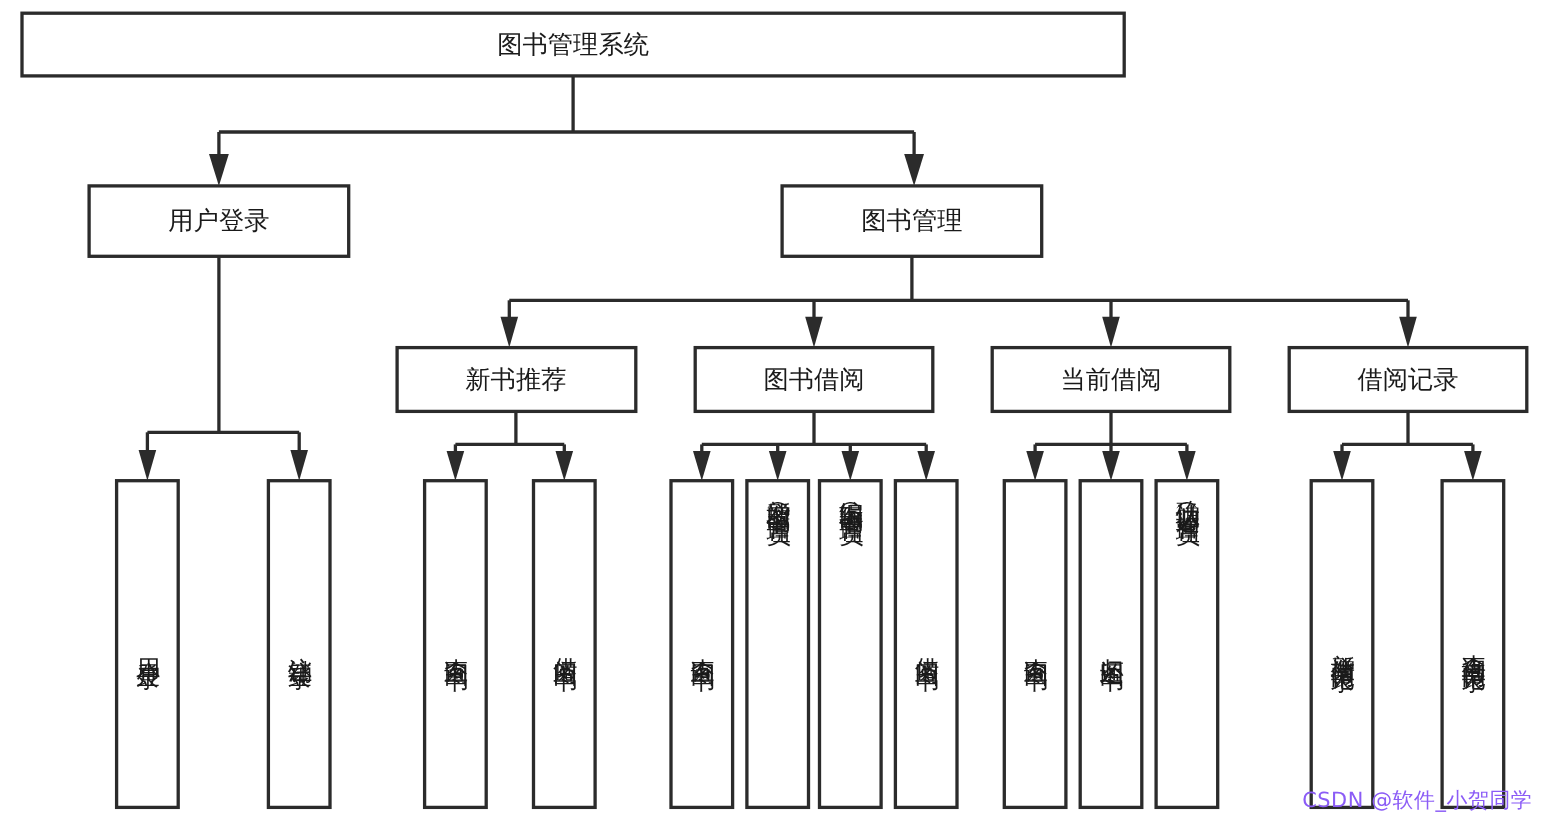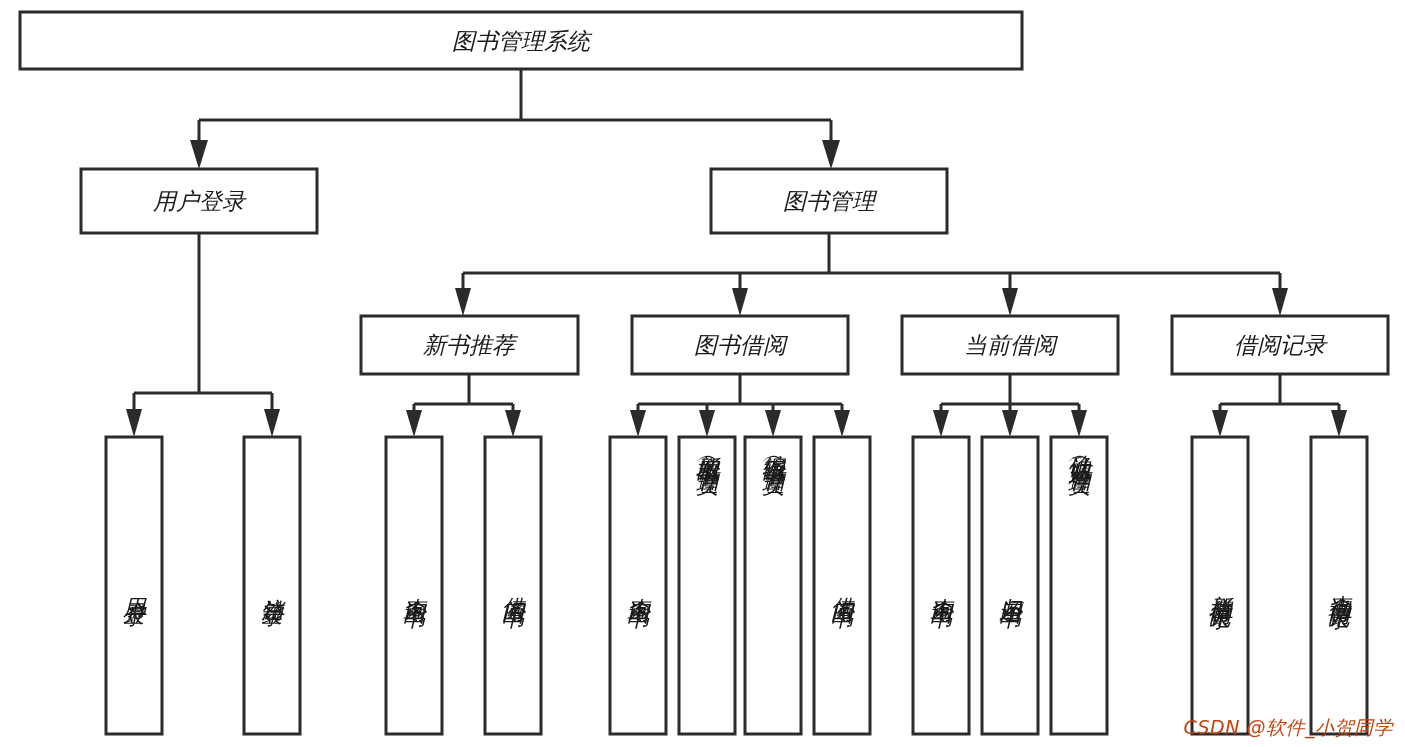--- a/index.html
+++ b/index.html
@@ -12,21 +12,20 @@
     width: 1405px;
     height: 747px;
     overflow: hidden;
     font-family: "DejaVu Sans", "Liberation Sans", sans-serif;
   }
   #diagram-root {
     position: relative;
     width: 1405px;
     height: 747px;
     background: #ffffff;
-    font-style: italic;
   }
   svg#flow-svg {
     position: absolute;
     left: 0;
     top: 0;
     width: 1405px;
     height: 747px;
     display: block;
   }
   .node-box {
@@ -70,21 +69,21 @@
     color: #1a1a1a;
     white-space: nowrap;
     text-align: center;
   }
   .watermark {
     position: absolute;
     right: 12px;
     bottom: 6px;
     font-family: "DejaVu Sans", "Liberation Sans", sans-serif;
     font-size: 19px;
-    color: #c2410c;
+    color: #8b5cf6;
     white-space: nowrap;
     letter-spacing: 0.5px;
   }
 </style>
 </head>
 <body>
 
 <div id="diagram-root">
 
   <svg id="flow-svg" viewBox="0 0 1405 747">

